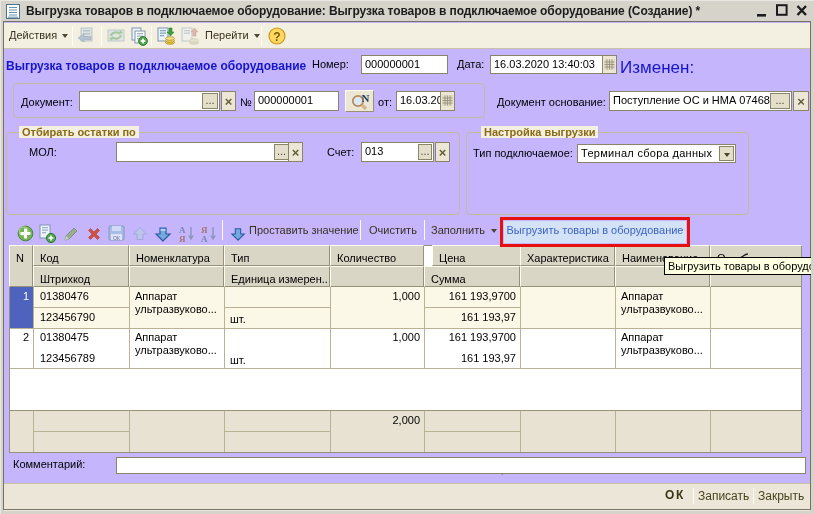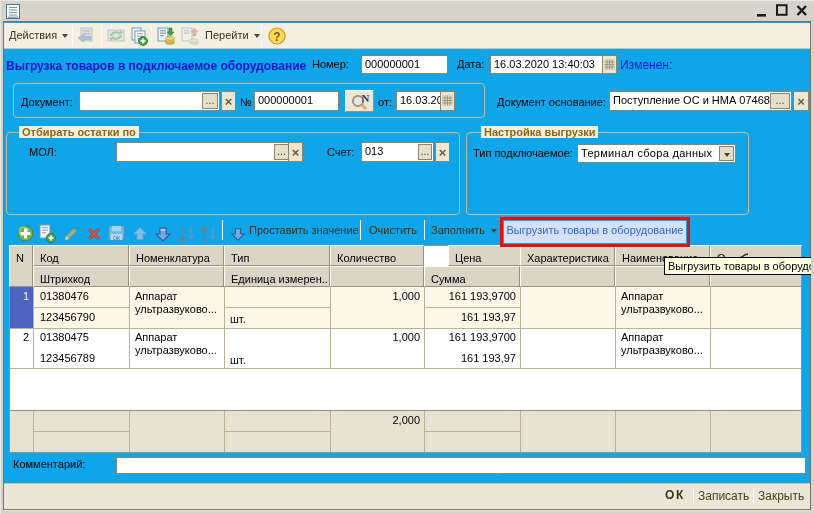--- a/index.html
+++ b/index.html
@@ -1,21 +1,21 @@
 <!DOCTYPE html>
 <html><head>
 <meta charset="utf-8">
 <style>
 *{margin:0;padding:0;box-sizing:border-box}
 body{width:814px;height:514px;overflow:hidden;font-family:"Liberation Sans",sans-serif;font-size:11px;color:#000}
 .win{position:relative;width:814px;height:514px;background:#d6d3cb;overflow:hidden}
 .abs{position:absolute}
 .titlebar{position:absolute;left:0;top:0;width:814px;height:21px;background:#d6d3cb}
 .title-txt{position:absolute;left:26px;top:4px;font-weight:bold;font-size:12px;color:#1c1c1c;letter-spacing:-0.1px;white-space:nowrap}
-.client{position:absolute;left:3px;top:21px;width:808px;height:489px;background:#0ea5e9;border:1px solid #757262;border-bottom:none}
+.client{position:absolute;left:3px;top:21px;width:808px;height:489px;background:#c4b5fd;border:1px solid #757262;border-bottom:none}
 .toolbar{position:absolute;left:0;top:1px;width:806px;height:26px;background:#f4f0e1;border-bottom:1px solid #c8c2a8}
 .tbtxt{position:absolute;top:6px;color:#37321d;white-space:nowrap}
 .tsep{position:absolute;top:3px;width:1px;height:20px;background:#cfc9b0;border-right:1px solid #fffdf2}
 .darr{display:inline-block;width:0;height:0;border-left:3px solid transparent;border-right:3px solid transparent;border-top:4px solid #4b4533;vertical-align:middle;margin-left:4px}
 .inp{position:absolute;background:#fff;border:1px solid #8a8569;color:#000;overflow:hidden}
 .inp span{position:absolute;left:3px;top:2px;white-space:nowrap}
 .btn3{position:absolute;background:#ece7d4;border:1px solid #8a8569;color:#4f482a;text-align:center}
 .grp{position:absolute;border:1px solid #c3bc9c;border-radius:4px}
 .grp>b{position:absolute;left:12px;top:-7px;background:#f4f0e1;padding:0 3px;color:#8a6a12;font-weight:bold;white-space:nowrap}
 .bluetxt{color:#1616c8}
@@ -36,20 +36,21 @@
 
   <div class="titlebar">
     <svg style="left:6px;top:4px" width="14" height="15" viewBox="0 0 14 15">
       <rect x="0.5" y="0.5" width="13" height="14" fill="#fff" stroke="#4d7186" stroke-width="1"></rect>
       <rect x="3" y="3" width="8" height="1" fill="#6b93ad"></rect>
       <rect x="3" y="5.5" width="8" height="1" fill="#6b93ad"></rect>
       <rect x="3" y="8" width="8" height="1" fill="#6b93ad"></rect>
       <rect x="3" y="10.5" width="8" height="1" fill="#6b93ad"></rect>
       <rect x="2" y="12.5" width="10" height="1.5" fill="#8fb0c4"></rect>
     </svg>
+    <div class="title-txt">Выгрузка товаров в подключаемое оборудование: Выгрузка товаров в подключаемое оборудование (Создание) *</div>
     <svg style="left:756px;top:0" width="54" height="20" viewBox="0 0 54 20">
       <rect x="1" y="14" width="9" height="2.6" fill="#1c1c1c"></rect>
       <rect x="21" y="5.2" width="9.6" height="9.6" fill="none" stroke="#1c1c1c" stroke-width="2"></rect>
       <path d="M41.5 6 L50 15 M50 6 L41.5 15" stroke="#1c1c1c" stroke-width="2.4"></path>
     </svg>
   </div>
 
   <div class="client">
 
     <div class="toolbar" id="tb1">
@@ -123,21 +124,21 @@
       <div class="abs" style="left:453px;top:36px;">Дата:</div>
       <div class="inp" style="left:486px;top:33px;width:127px;height:19px;">
           <span>16.03.2020 13:40:03</span>
         <div class="btn3" style="right:0;top:0;width:14px;height:17px;border:none;border-left:1px solid #8a8569;">
           <svg style="left:1px;top:3px" width="11" height="11" viewBox="0 0 11 11">
               <rect x="0" y="0" width="11" height="11" fill="#e0dbc6"></rect>
               <path d="M0.5 3 h10 M0.5 5.5 h10 M0.5 8 h10 M3 0.5 v10 M5.5 0.5 v10 M8 0.5 v10" stroke="#98927a" stroke-width="0.9"></path>
             </svg>
         </div>
       </div>
-      <div class="abs bluetxt" style="left:616px;top:36px;font-size:12px;">Изменен:</div>
+      <div class="abs bluetxt" style="left:616px;top:36px;font-size:17px;">Изменен:</div>
 
       <div class="grp" style="left:9px;top:61px;width:472px;height:35px;border-color:#c3bc9c;"></div>
       <div class="abs" style="left:17px;top:74px;">Документ:</div>
       <div class="inp" style="left:75px;top:69px;width:141px;height:20px;">
         <div class="btn3" style="right:1px;top:1px;width:16px;height:16px;background:#e4dfca;">...</div>
       </div>
       <div class="btn3" style="left:217px;top:69px;width:15px;height:20px;padding-top:2px;font-weight:bold;font-size:13px;color:#655c38;">×</div>
       <div class="abs" style="left:236px;top:74px;">№</div>
       <div class="inp" style="left:250px;top:69px;width:85px;height:20px;">
           <span>000000001</span>
@@ -273,21 +274,21 @@
         </div>
       <div class="hd" style="left:220px;top:244px;width:106px;height:21px;">
           <span>Единица измерен...</span>
         </div>
       <div class="hd" style="left:326px;top:223px;width:94px;height:21px;">
           <span>Количество</span>
         </div>
       <div class="hd" style="left:326px;top:244px;width:94px;height:21px;">
           <span></span>
         </div>
-      <div class="hd" style="left:444px;top:223px;width:96px;height:21px;">
+      <div class="hd" style="left:428px;top:223px;width:96px;height:21px;">
           <span>Цена</span>
         </div>
       <div class="hd" style="left:420px;top:244px;width:96px;height:21px;">
           <span>Сумма</span>
         </div>
       <div class="hd" style="left:516px;top:223px;width:95px;height:21px;">
           <span>Характеристика</span>
         </div>
       <div class="hd" style="left:516px;top:244px;width:95px;height:21px;">
           <span></span>

